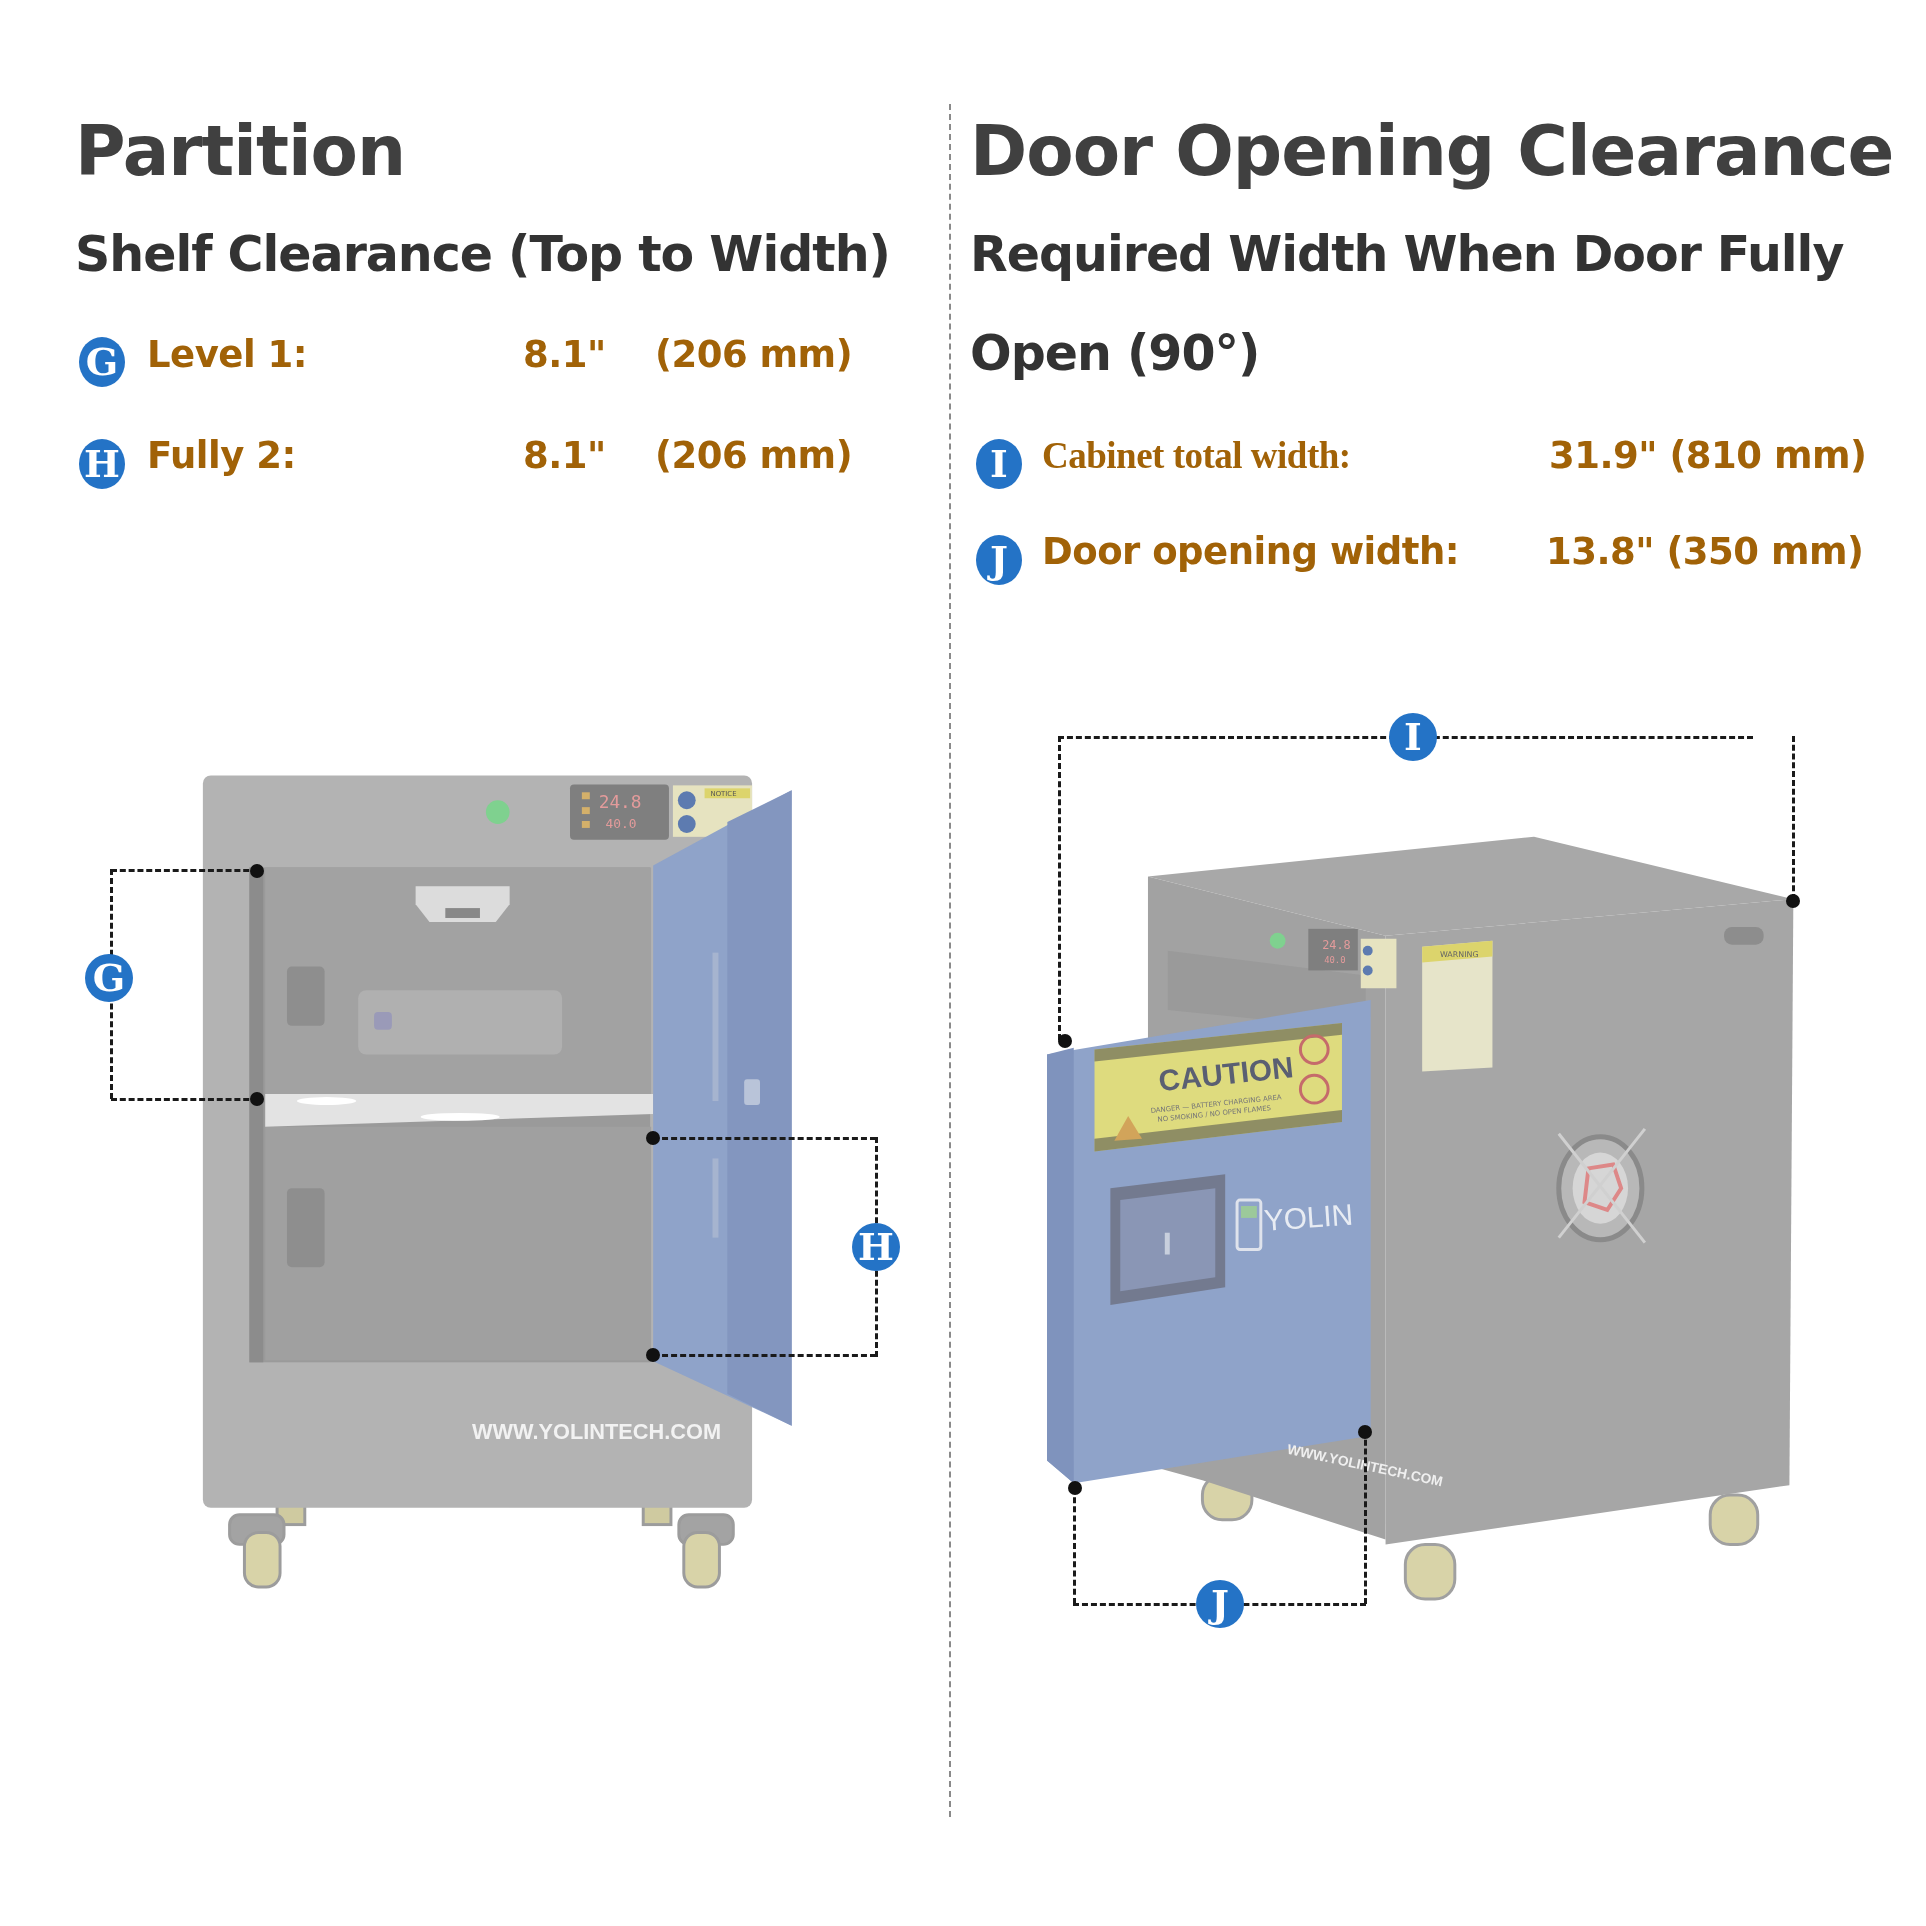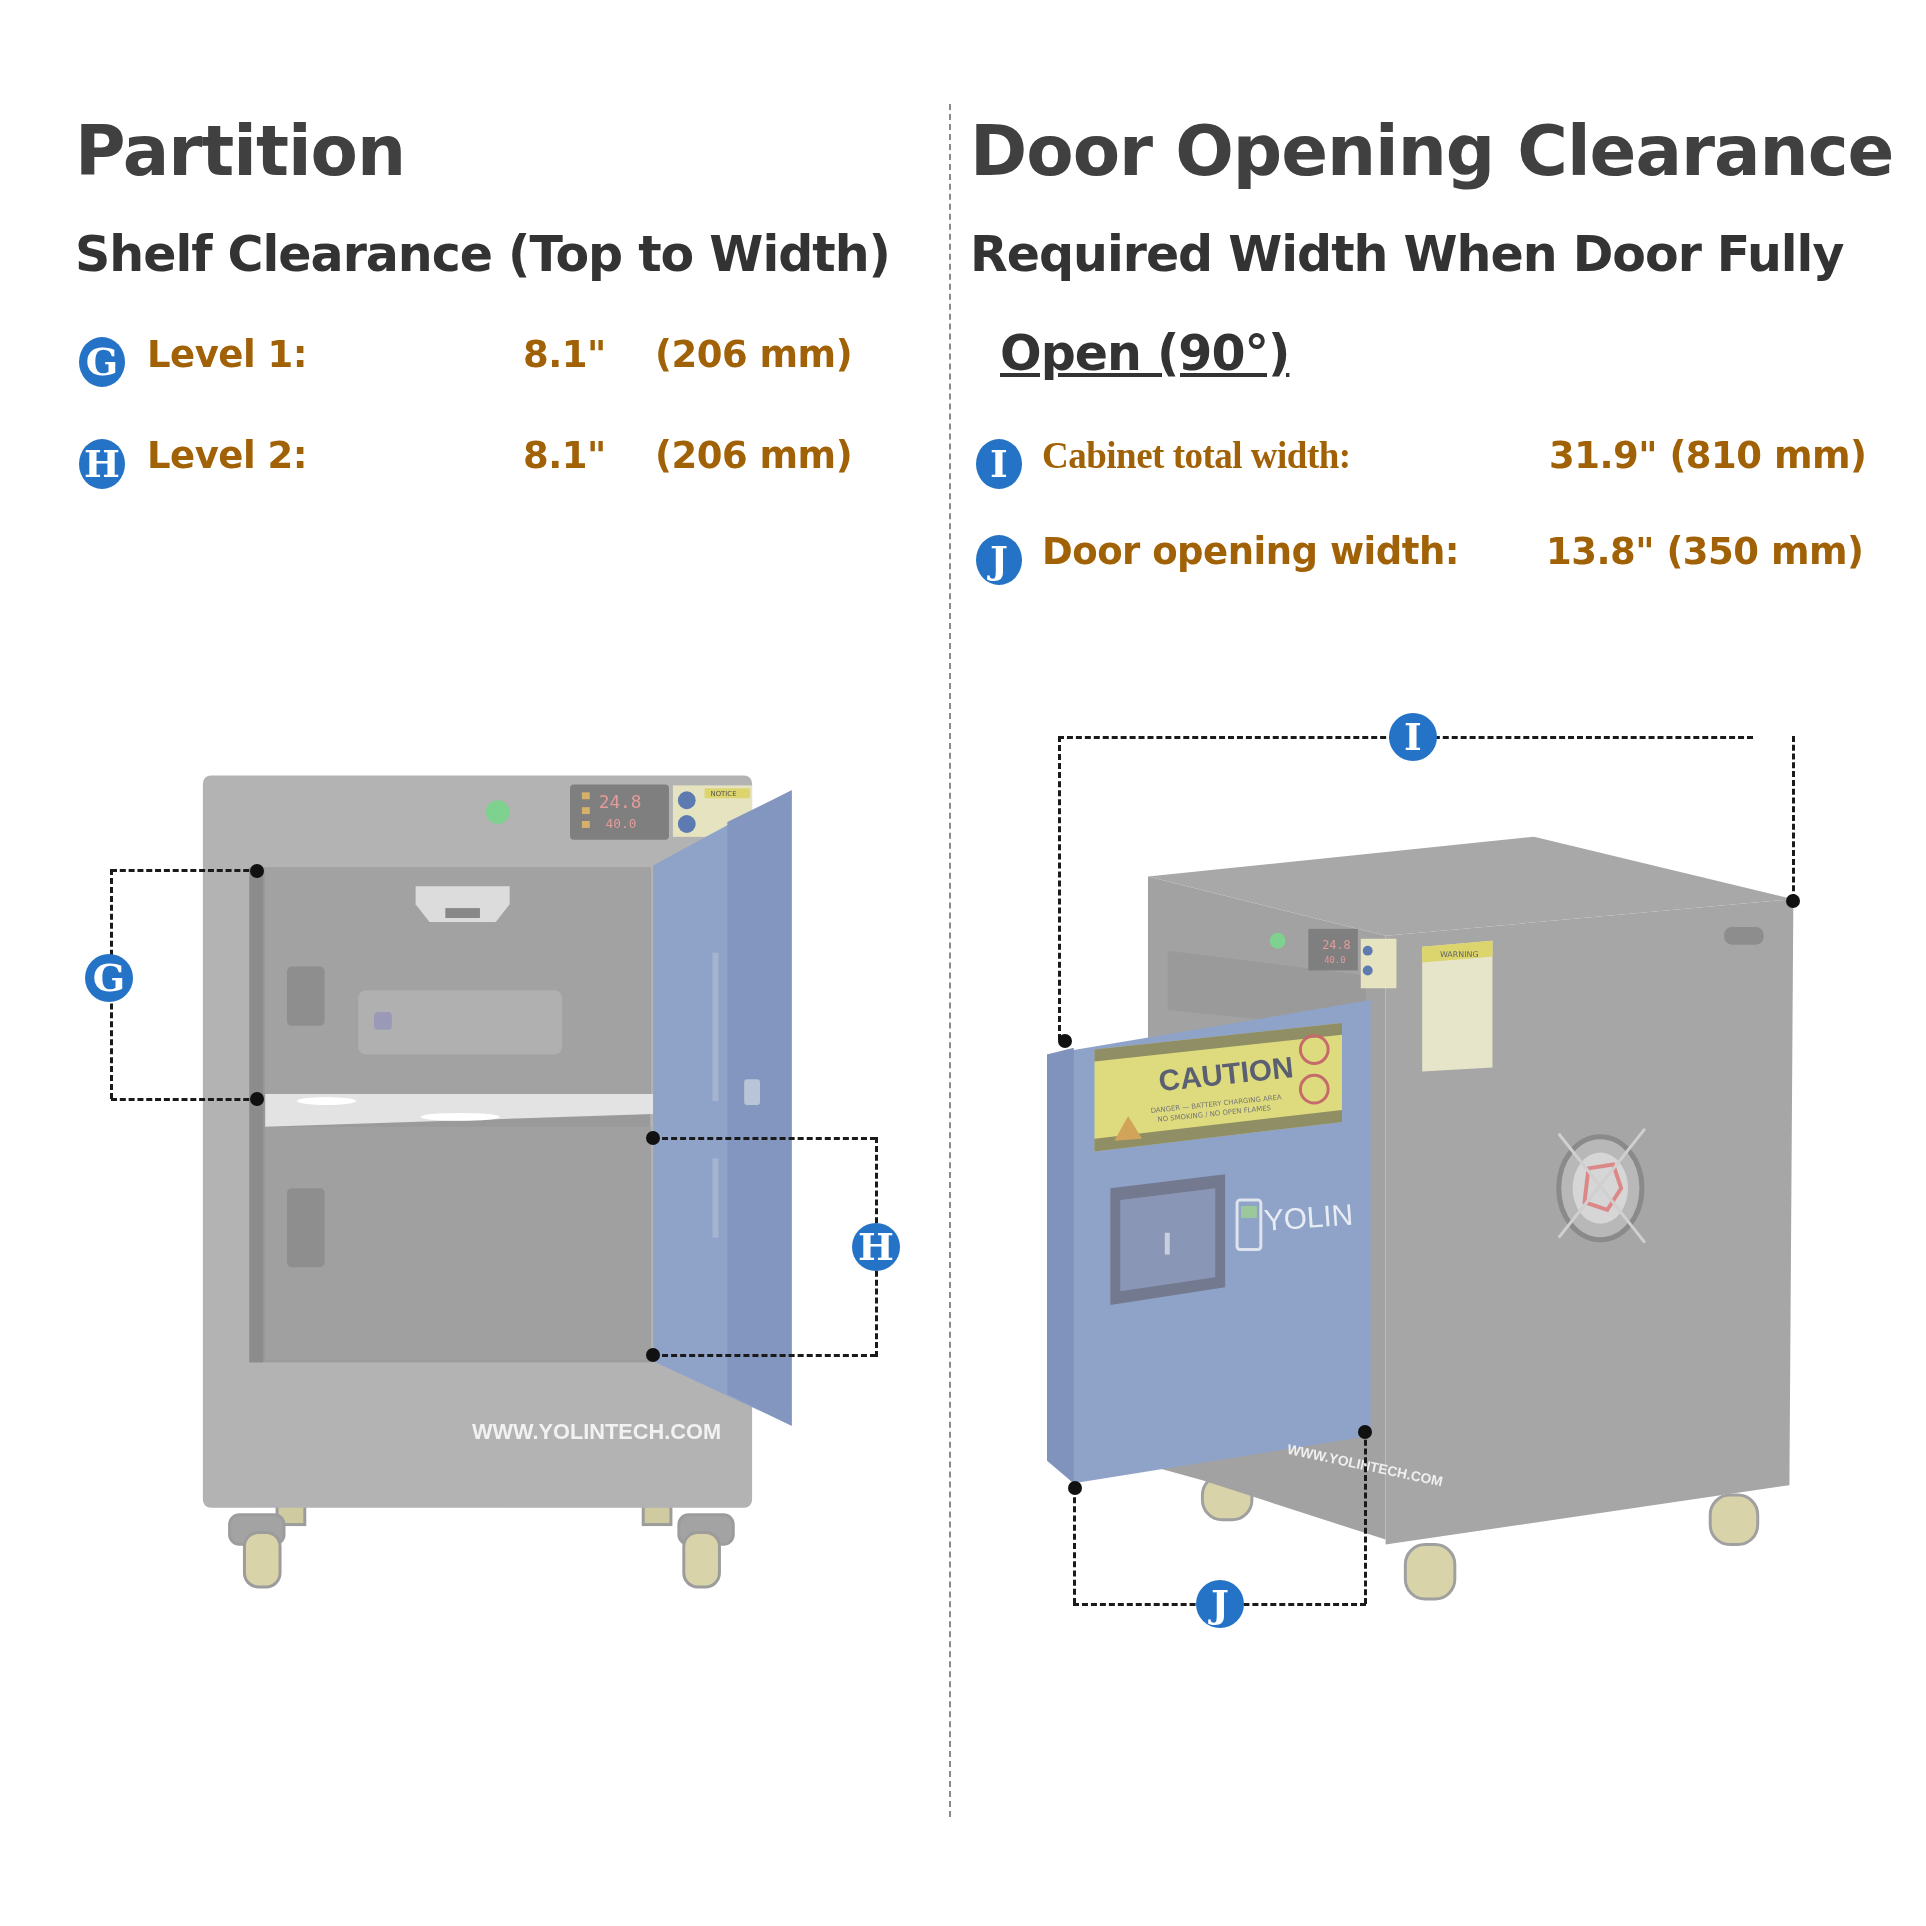--- a/index.html
+++ b/index.html
@@ -22,30 +22,30 @@
 <div class="abs sub" style="left:75px; top:226px;">Shelf Clearance (Top to Width)</div>
 
 <div>
   <div class="badge" style="left:79px; top:337px;">G</div>
   <div class="abs row" style="left:147px; top:333px;">Level 1:</div>
   <div class="abs row" style="left:523px; top:333px;">8.1"</div>
   <div class="abs row" style="left:655px; top:333px;">(206 mm)</div>
 </div>
 <div>
   <div class="badge" style="left:79px; top:439px;">H</div>
-  <div class="abs row" style="left:147px; top:434px;">Level 2:</div>
+  <div class="abs row" style="left:147px; top:434px;">Fully 2:</div>
   <div class="abs row" style="left:523px; top:434px;">8.1"</div>
   <div class="abs row" style="left:655px; top:434px;">(206 mm)</div>
 </div>
 
 <div class="divider"></div>
 
 <div class="abs title" style="left:970px; top:111px;">Door Opening Clearance</div>
 <div class="abs sub" style="left:970px; top:226px;text-align:right;">Required Width When Door Fully</div>
-<div class="abs sub" style="left:1000px; top:325px;text-decoration:underline;">Open (90°)</div>
+<div class="abs sub" style="left:970px; top:325px;">Open (90°)</div>
 
 <div>
   <div class="badge" style="left:976px; top:439px;">I</div>
   <div class="abs row" style="left:1042px; top:434px;font-family:Liberation Serif, serif;">Cabinet total width:</div>
   <div class="abs row" style="left:1549px; top:434px;">31.9" (810 mm)</div>
 </div>
 <div>
   <div class="badge" style="left:976px; top:535px;">J</div>
   <div class="abs row" style="left:1042px; top:530px;">Door opening width:</div>
   <div class="abs row" style="left:1546px; top:530px;">13.8" (350 mm)</div>

